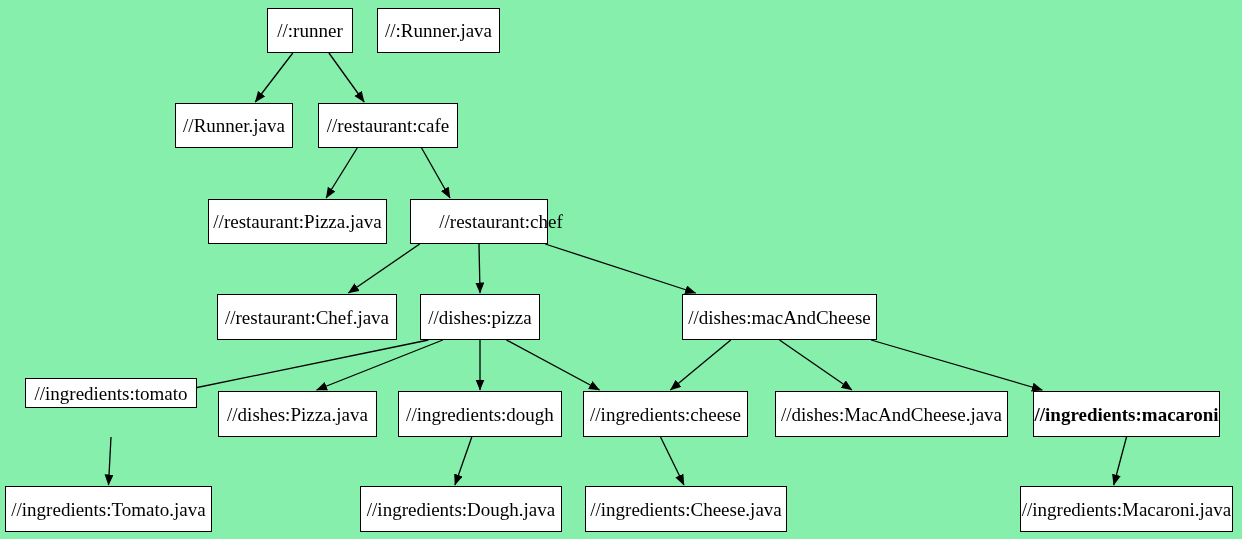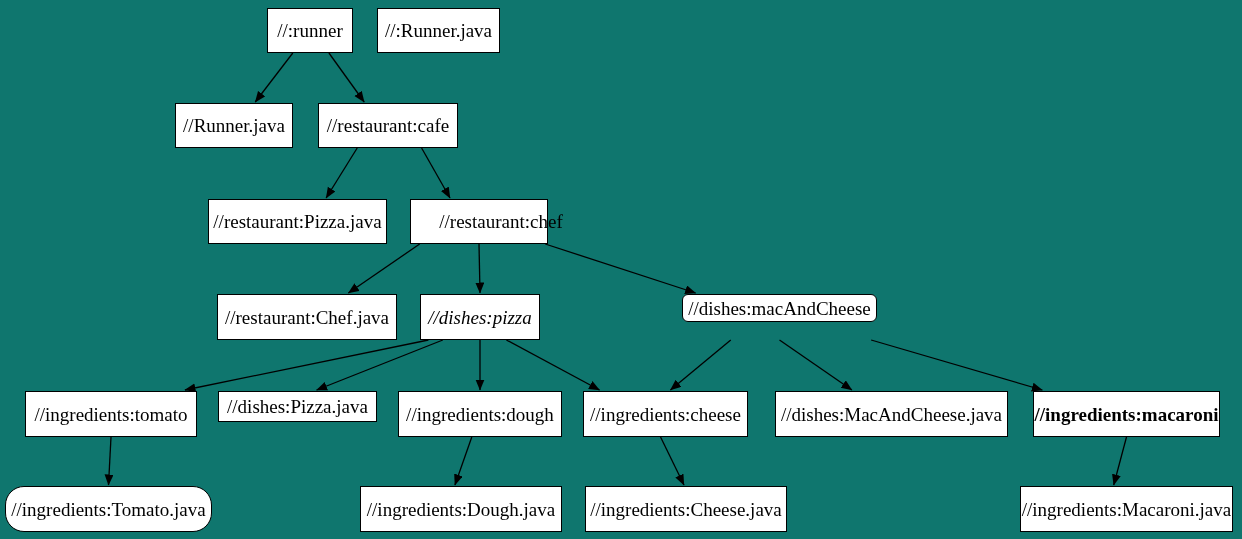--- a/index.html
+++ b/index.html
@@ -4,21 +4,21 @@
 <style>
   html, body {
     margin: 0;
     padding: 0;
     background: #ffffff;
   }
   #canvas {
     position: relative;
     width: 1242px;
     height: 539px;
-    background: #0f766e;
+    background: #86efac;
     font-family: "Liberation Serif", "DejaVu Serif", serif;
   }
   #edge-layer {
     position: absolute;
     left: 0;
     top: 0;
     width: 1242px;
     height: 539px;
   }
   .node {
@@ -82,45 +82,45 @@
       </div>
       <div class="node" style="left: 208px; top: 199px; width: 179px; height: 45px;">
         <span>//restaurant:Pizza.java</span>
       </div>
       <div class="node" style="left: 410px; top: 199px; width: 138px; height: 45px; padding-left: 46px;">
         <span>//restaurant:chef</span>
       </div>
       <div class="node" style="left: 217px; top: 294px; width: 180px; height: 46px;">
         <span>//restaurant:Chef.java</span>
       </div>
-      <div class="node" style="left: 420px; top: 294px; width: 120px; height: 46px; font-style: italic;">
+      <div class="node" style="left: 420px; top: 294px; width: 120px; height: 46px;">
         <span>//dishes:pizza</span>
       </div>
-      <div class="node" style="left: 682px; top: 294px; width: 195px; height: 28px; border-radius: 6px;">
+      <div class="node" style="left: 682px; top: 294px; width: 195px; height: 46px;">
         <span>//dishes:macAndCheese</span>
       </div>
-      <div class="node" style="left: 25px; top: 391px; width: 172px; height: 46px;">
+      <div class="node" style="left: 25px; top: 378px; width: 172px; height: 30px;">
         <span>//ingredients:tomato</span>
       </div>
-      <div class="node" style="left: 218px; top: 391px; width: 159px; height: 31px;">
+      <div class="node" style="left: 218px; top: 391px; width: 159px; height: 46px;">
         <span>//dishes:Pizza.java</span>
       </div>
       <div class="node" style="left: 398px; top: 391px; width: 164px; height: 46px;">
         <span>//ingredients:dough</span>
       </div>
       <div class="node" style="left: 583px; top: 391px; width: 165px; height: 46px;">
         <span>//ingredients:cheese</span>
       </div>
       <div class="node" style="left: 775px; top: 391px; width: 233px; height: 46px;">
         <span>//dishes:MacAndCheese.java</span>
       </div>
       <div class="node" style="left: 1033px; top: 391px; width: 187px; height: 46px; font-weight: bold;">
         <span>//ingredients:macaroni</span>
       </div>
-      <div class="node" style="left: 5px; top: 486px; width: 207px; height: 46px; border-radius: 19px;">
+      <div class="node" style="left: 5px; top: 486px; width: 207px; height: 46px;">
         <span>//ingredients:Tomato.java</span>
       </div>
       <div class="node" style="left: 360px; top: 486px; width: 202px; height: 46px;">
         <span>//ingredients:Dough.java</span>
       </div>
       <div class="node" style="left: 585px; top: 486px; width: 202px; height: 46px;">
         <span>//ingredients:Cheese.java</span>
       </div>
       <div class="node" style="left: 1020px; top: 486px; width: 213px; height: 46px;">
         <span>//ingredients:Macaroni.java</span>

